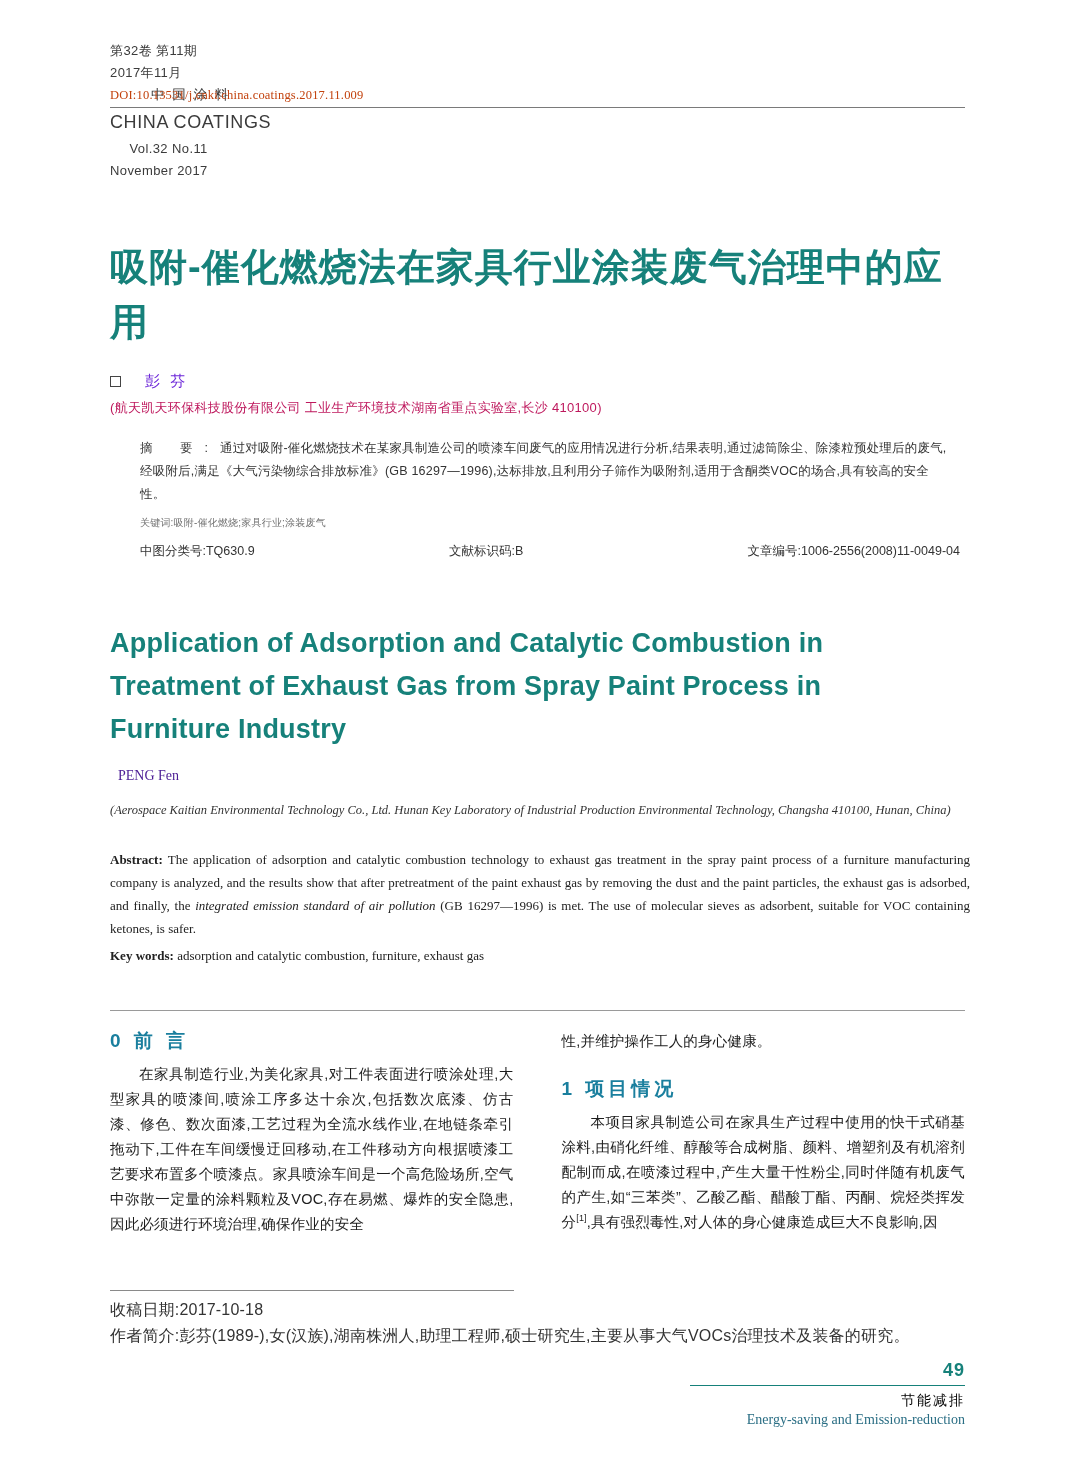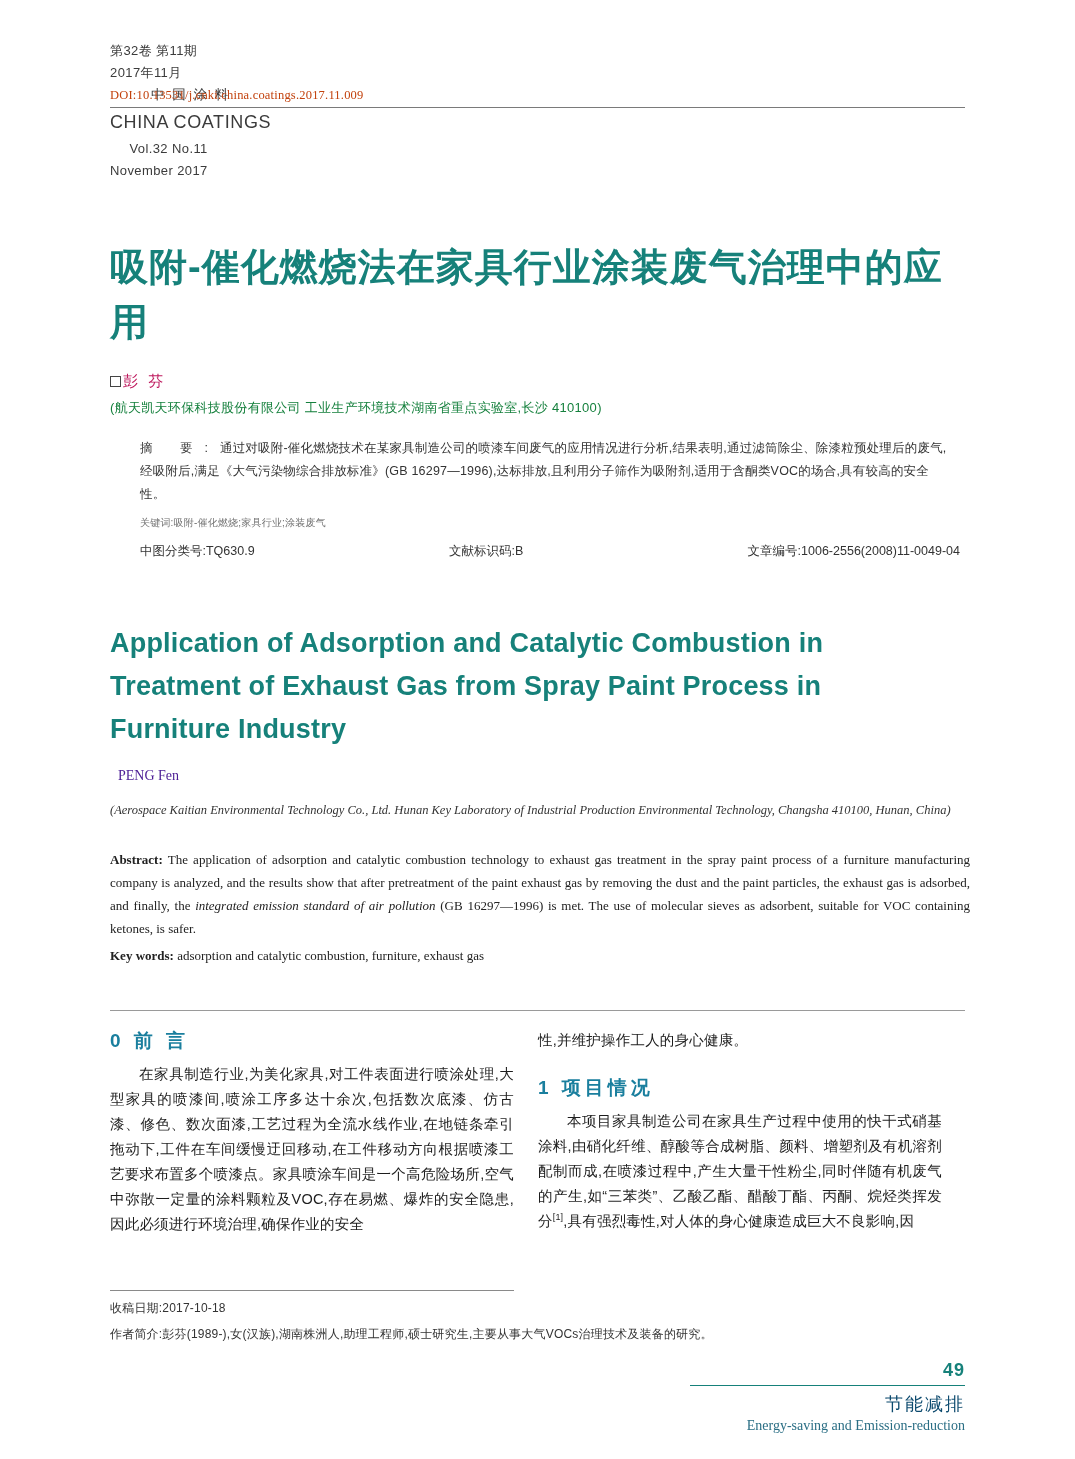--- a/index.html
+++ b/index.html
@@ -70,37 +70,37 @@
     letter-spacing: 1px;
   }
   .cn-author-block {
     position: absolute;
     top: 372px;
     left: 110px;
     width: 860px;
   }
   .cn-author {
     font-size: 15px;
-    color: #be185d;
+    color: #6d28d9;
     letter-spacing: 3px;
     display: flex;
     align-items: center;
-    gap: 2px;
+    gap: 24px;
   }
   .sq {
     display: inline-block;
     width: 9px;
     height: 9px;
     border: 1px solid #444;
     background: #fff;
   }
   .cn-affil {
     margin-top: 8px;
     font-size: 13px;
-    color: #15803d;
+    color: #be185d;
     letter-spacing: 0.3px;
   }
 
   .abstract-cn {
     position: absolute;
     top: 437px;
     left: 140px;
     width: 810px;
     font-size: 12.5px;
     color: #333;
@@ -195,21 +195,22 @@
     width: 855px;
     height: 1px;
     background: #9a9a9a;
   }
   .cols {
     position: absolute;
     top: 1028px;
     left: 110px;
     width: 855px;
     display: flex;
-    gap: 24px;
+    gap: 48px;
+    align-items: center;
   }
   .col { width: 404px; }
   .sec-head {
     color: #1a7f9e;
     font-size: 19px;
     font-weight: bold;
     letter-spacing: 4px;
     margin: 0 0 8px 0;
   }
   .sec-head.second { margin-top: 22px; }
@@ -231,21 +232,21 @@
     top: 1290px;
     left: 110px;
     width: 404px;
     height: 1px;
     background: #8a8a8a;
   }
   .footnote {
     position: absolute;
     left: 110px;
     width: 860px;
-    font-size: 12px;
+    font-size: 16px;
     color: #333;
     letter-spacing: 0.2px;
   }
   .fn1 { top: 1300px; }
   .fn2 { top: 1326px; }
 
   
   .footer {
     position: absolute;
     top: 1360px;
@@ -259,22 +260,22 @@
     color: #16817a;
     letter-spacing: 1px;
   }
   .footer-rule {
     width: 275px;
     height: 1px;
     background: #16817a;
     margin: 4px 0 6px auto;
   }
   .footer-cn {
-    font-size: 18px;
-    color: #0c4a6e;
+    font-size: 14px;
+    color: #000000;
     letter-spacing: 2px;
     font-family: "Liberation Serif", serif;
   }
   .footer-en {
     font-size: 14px;
     color: #2a6e84;
     font-family: "Liberation Serif", serif;
     margin-top: 2px;
   }
 </style>

